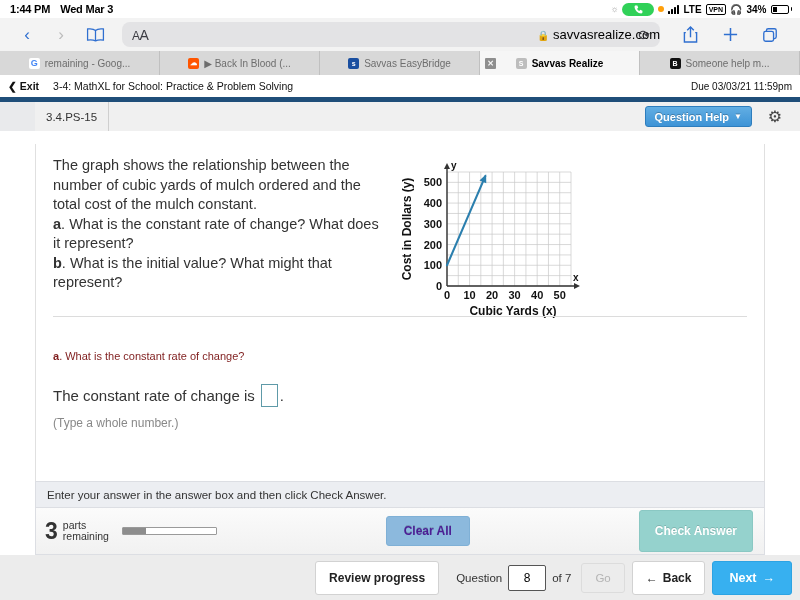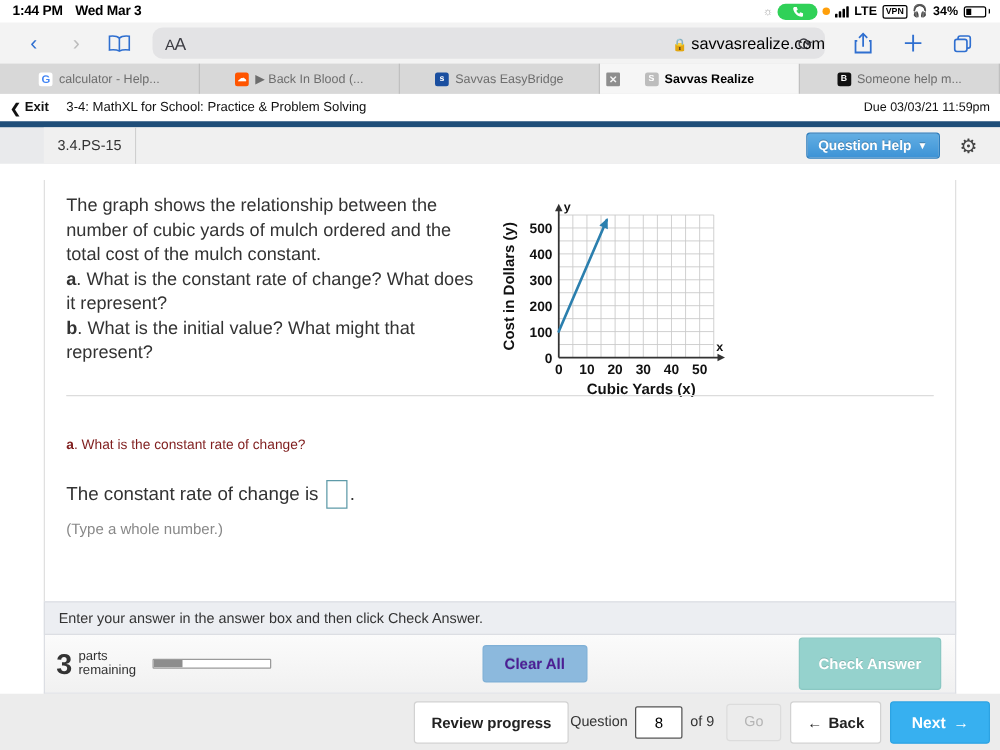--- a/index.html
+++ b/index.html
@@ -213,21 +213,21 @@
     position:absolute; left:0; top:555px; width:800px; height:45px;
     background:#ececec; display:flex; align-items:center;
     justify-content:flex-end; padding-right:8px; gap:0;
   }
   .bn-btn {
     background:#fff; border:1px solid #d2d2d2; border-radius:3px;
     height:34px; display:flex;align-items:center; padding:0 13px;
     font-size:12px; font-weight:bold; color:#222; margin-left:7px;
   }
   .qnum-group {
-    display:flex;align-items:center; gap:6px; margin-left:1px;
+    display:flex;align-items:center; gap:6px; margin-left:17px;
     font-size:11.5px; color:#333;
   }
   .qnum-input {
     width:38px;height:26px;border:1px solid #555;background:#fff;
     display:flex;align-items:center;justify-content:center;
     font-size:12px;color:#000;border-radius:2px;
   }
   .go-btn {
     background:#ececec;border:1px solid #dcdcdc;border-radius:3px;
     height:30px;display:flex;align-items:center;padding:0 13px;
@@ -304,21 +304,21 @@
     <svg width="16" height="16" viewBox="0 0 18 18" fill="none" stroke="#2f6fd0" stroke-width="1.5">
       <rect x="5" y="2" width="11" height="11" rx="2"></rect>
         <rect x="2" y="5" width="11" height="11" rx="2" fill="#f3f3f3"></rect>
     </svg>
   </div>
 </div>
 
 <div class="tabstrip">
   <div class="tab">
     <span class="fav fav-g">G</span>
-    <span class="tab-label">calculator - Help...</span>
+    <span class="tab-label">remaining - Goog...</span>
   </div>
   <div class="tab">
     <span class="fav fav-sc">☁</span>
     <span class="tab-label">▶ Back In Blood (...</span>
   </div>
   <div class="tab">
     <span class="fav fav-sv">s</span>
     <span class="tab-label">Savvas EasyBridge</span>
   </div>
   <div class="tab active">
@@ -451,21 +451,21 @@
   </div>
   <div class="clearall">Clear All</div>
   <div class="checkans">Check Answer</div>
 </div>
 
 <div class="bottomnav">
   <div class="bn-btn">Review progress</div>
   <div class="qnum-group">
     <span>Question</span>
     <span class="qnum-input">8</span>
-    <span>of 9</span>
+    <span>of 7</span>
     <span class="go-btn">Go</span>
   </div>
   <div class="bn-btn">
     <span style="margin-right:5px;">←</span>
     <span>Back</span>
   </div>
   <div class="next-btn">
     <span>Next</span>
     <span style="margin-left:6px;">→</span>
   </div>

